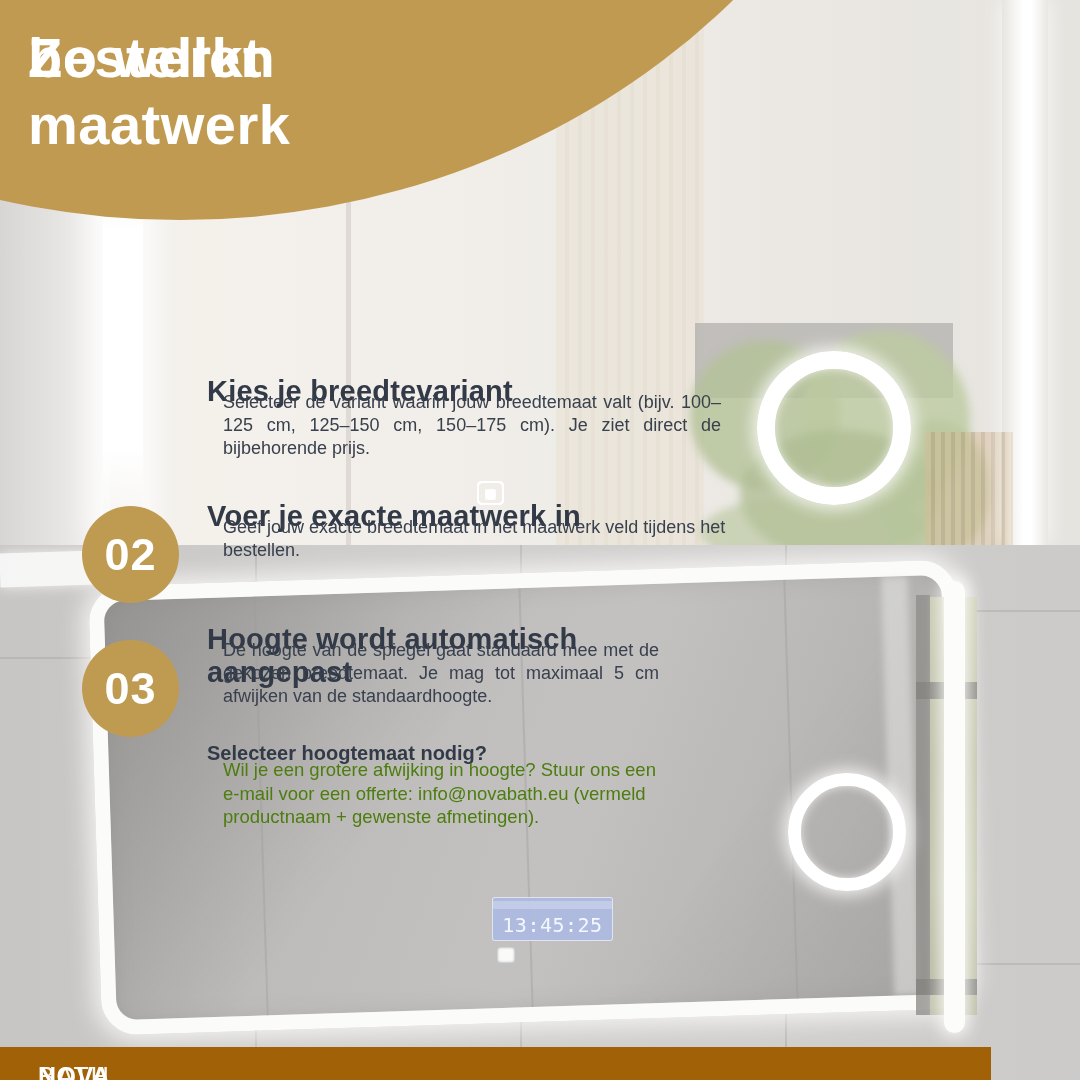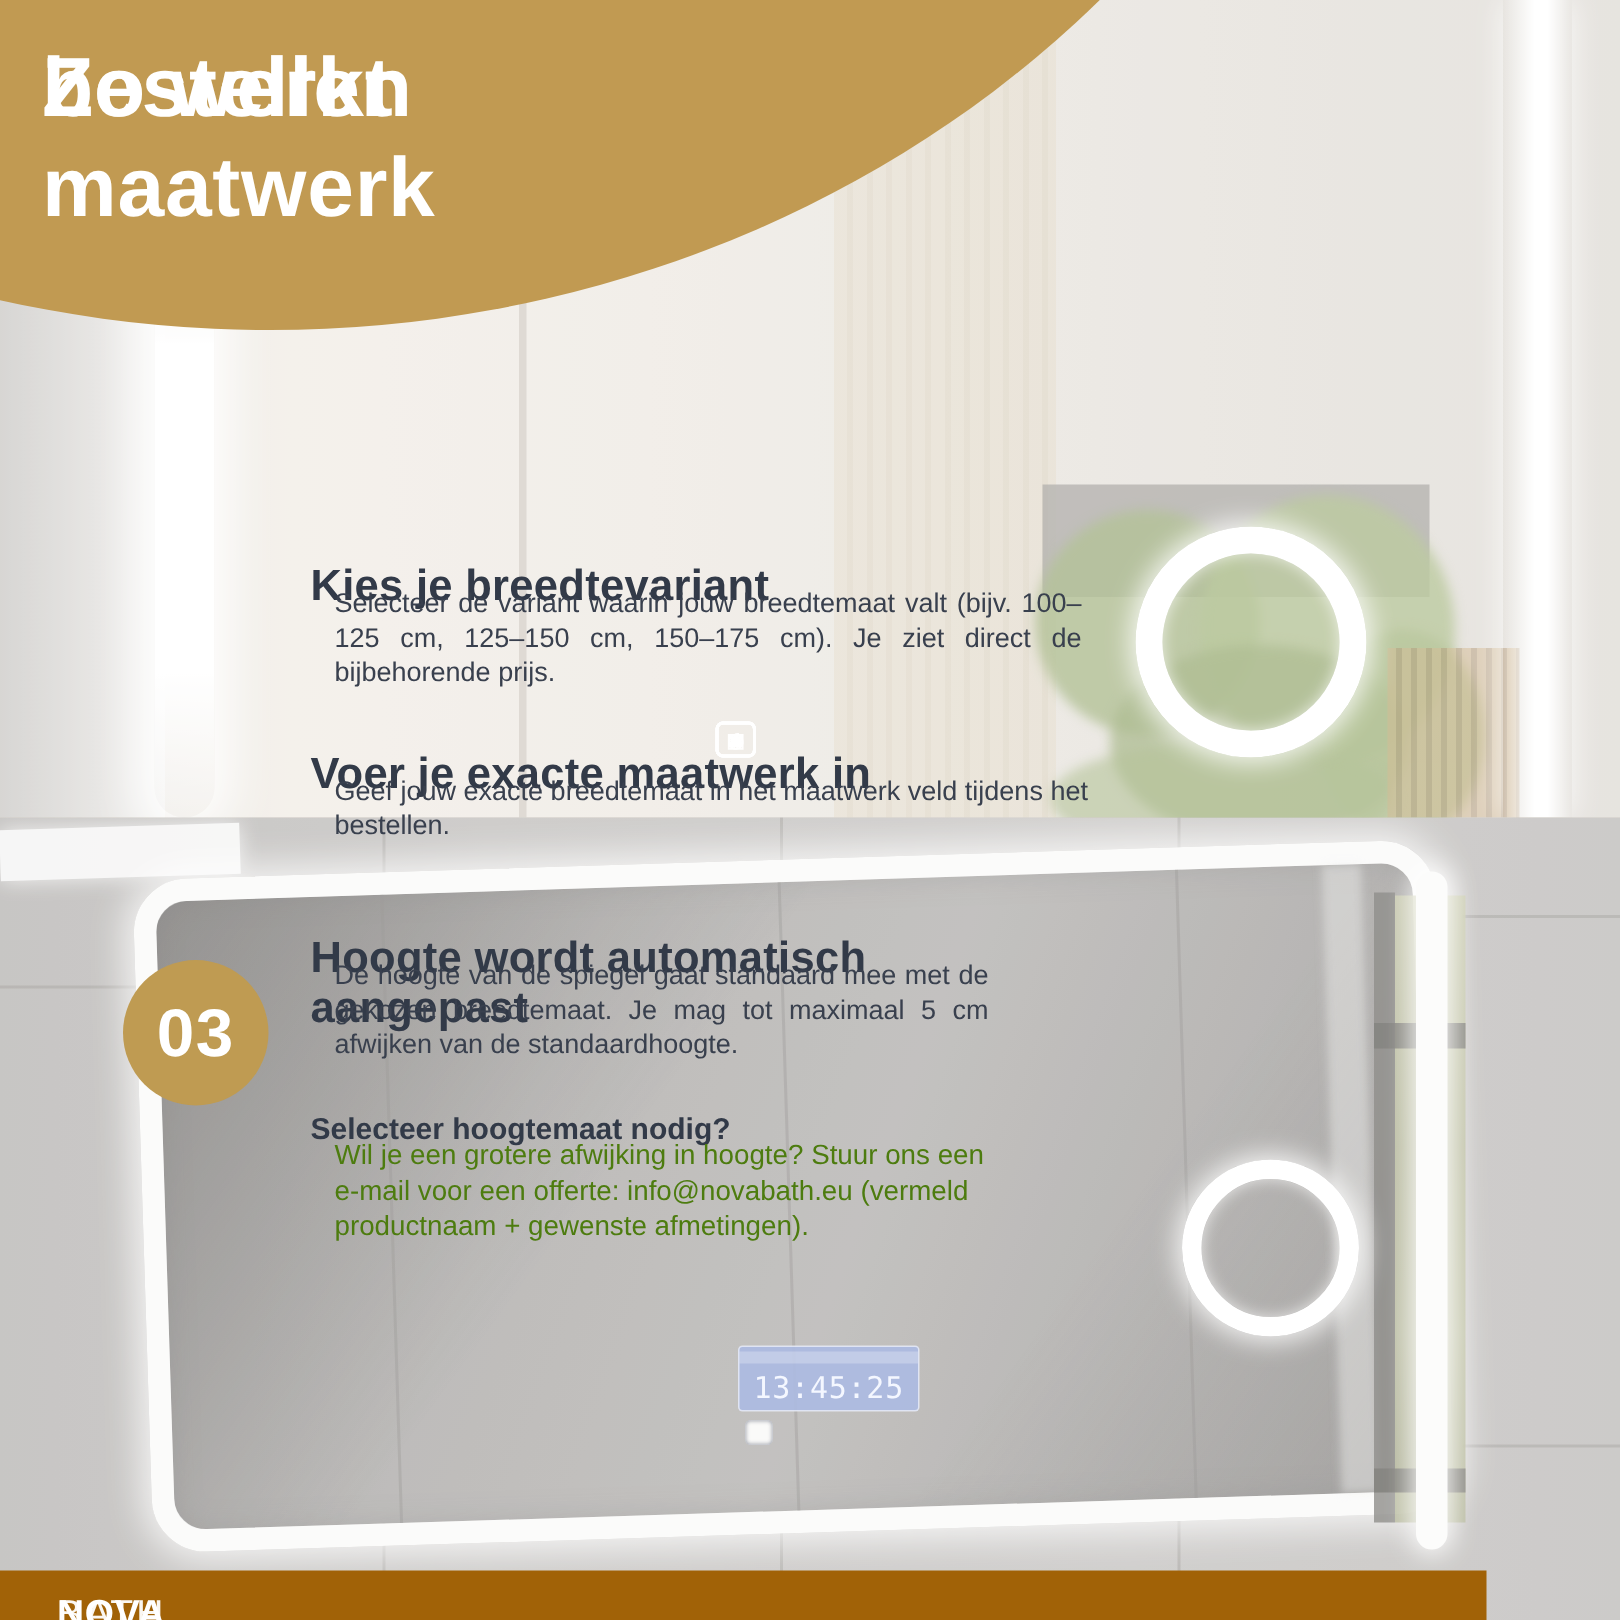--- a/index.html
+++ b/index.html
@@ -175,20 +175,21 @@
   <div class="title">
     <span>Zo werkt maatwerk</span>
     <span>bestellen</span>
   </div>
 
   <div class="step-text s1">
     <h2>Kies je breedtevariant</h2>
     <p class="just"> Selecteer de variant waarin jouw breedtemaat valt (bijv. 100–125 cm, 125–150 cm, 150–175 cm). Je ziet direct de bijbehorende prijs.</p>
   </div>
 
+  <div class="step-circle c2">02</div>
   <div class="step-text s2">
     <h2>Voer je exacte maatwerk in</h2>
     <p>Geef jouw exacte breedtemaat in het maatwerk veld tijdens het bestellen.</p>
   </div>
 
   <div class="step-circle c3">03</div>
   <div class="step-text s3">
     <h2>Hoogte wordt automatisch aangepast</h2>
     <p class="just">De hoogte van de spiegel gaat standaard mee met de gekozen breedtemaat. Je mag tot maximaal 5 cm afwijken van de standaardhoogte.</p>
   </div>

